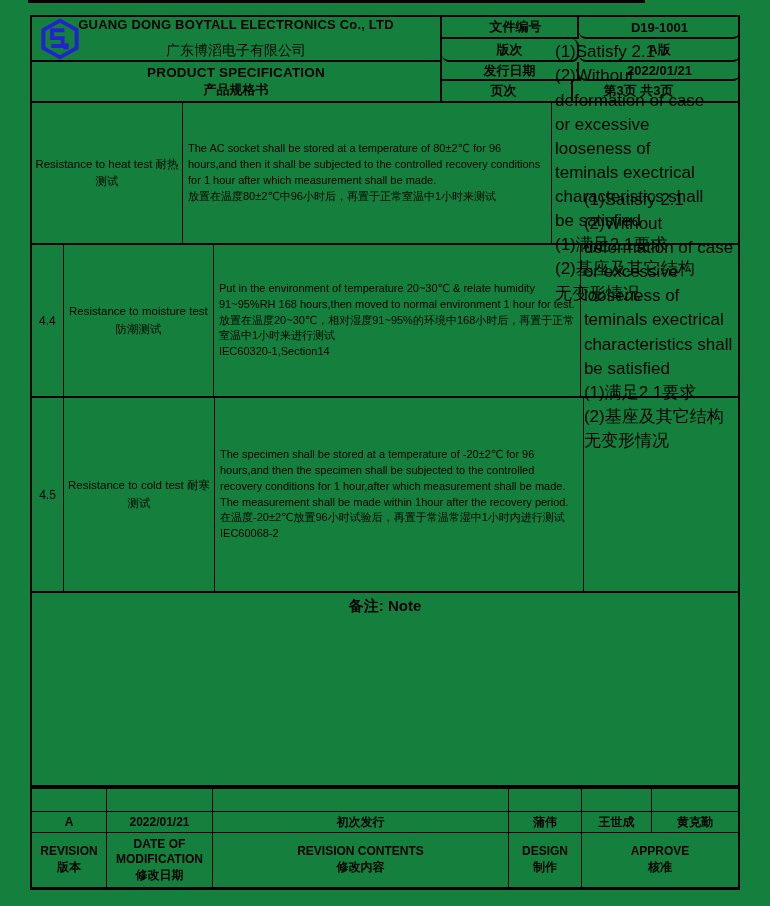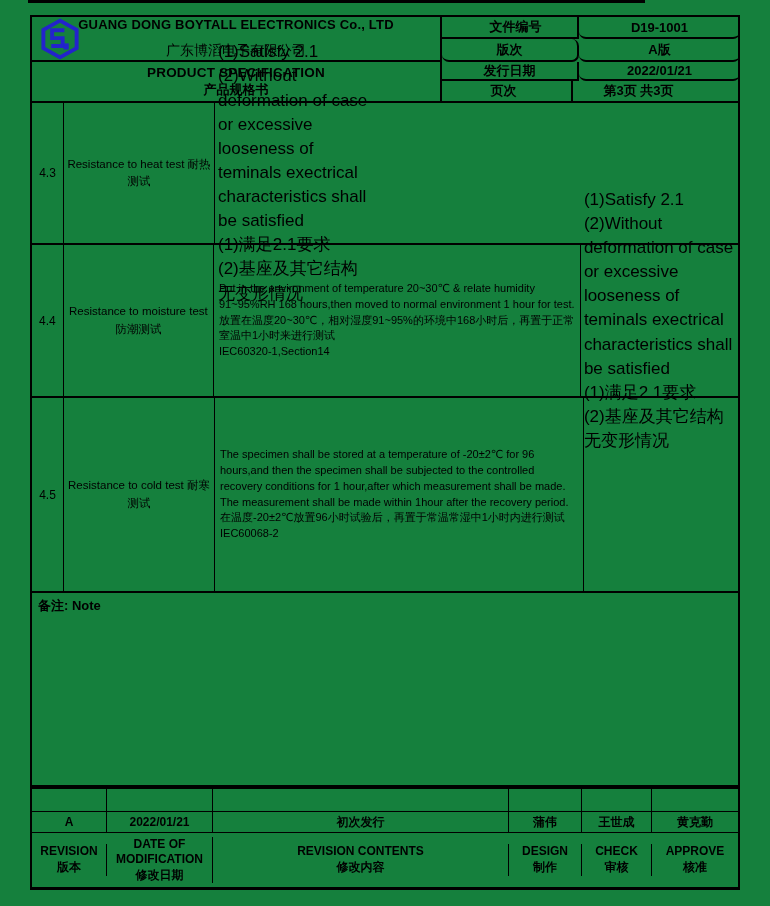--- a/index.html
+++ b/index.html
@@ -34,28 +34,28 @@
   .main-table { position:absolute; left:30px; top:103px; width:710px; height:684px; border:2px solid #000; border-top:none; display:flex; flex-direction:column; }
   .t-row { display:flex; width:100%; border-bottom:2px solid #000; }
   .row-43 { height:142px; }
   .row-44 { height:153px; }
   .row-45 { height:195px; }
   .row-note { height:190px; border-bottom:none; flex:1; }
   .col-no { width:32px; display:flex; align-items:center; justify-content:center; font-size:12px; border-right:1.8px solid #000; }
   .col-name { width:151px; display:flex; flex-direction:column; align-items:center; justify-content:center; text-align:center; font-size:11.5px; line-height:1.5; border-right:1.8px solid #000; padding:14px 3px; }
   .col-desc { width:369px; display:flex; flex-direction:column; justify-content:center; font-size:11px; line-height:1.45; border-right:1.8px solid #000; padding:2px 5px; white-space:pre-wrap; }
   .col-criteria { width:158px; display:flex; flex-direction:column; justify-content:center; font-size:17px; line-height:1.42; padding:2px 3px; white-space:pre-wrap; }
-  .note-cell { width:100%; padding:4px 6px; font-size:13px; font-weight:bold; }
+  .note-cell { width:100%; padding:4px 6px; font-size:15px; font-weight:bold;text-align:center; }
 
   
   .footer-table { position:absolute; left:30px; top:787px; width:710px; height:103px; border:2px solid #000; border-bottom:3px solid #000; display:flex; flex-direction:column; }
   .f-row { display:flex; width:100%; }
   .f-row-empty { height:23px; border-bottom:1.8px solid #000; }
   .f-row-data { height:21px; border-bottom:1.8px solid #000; font-weight:bold; font-size:12px; }
-  .f-row-head { flex:1; font-weight:bold; font-size:12px; line-height:1.3;align-items:center; }
+  .f-row-head { flex:1; font-weight:bold; font-size:12px; line-height:1.3; }
   .f-cell { display:flex; flex-direction:column; align-items:center; justify-content:center; text-align:center; border-right:1.8px solid #000; white-space:pre-wrap; }
   .f-cell:last-child { border-right:none; }
   .fc1 { width:75px; } .fc2 { width:106px; } .fc3 { width:296px; }
   .fc4 { width:73px; } .fc5 { width:70px; } .fc6 { flex:1; }
 </style>
 </head>
 <body>
 
 <div class="page">
 
@@ -83,23 +83,24 @@
     <div class="h-cell iv2 info-value">A版</div>
     <div class="h-cell il3 info-label">发行日期</div>
     <div class="h-cell iv3 info-value">2022/01/21</div>
     <div class="h-cell il4 info-label">页次</div>
     <div class="h-cell iv4 info-value">第3页  共3页</div>
   </div>
 
   <div class="main-table">
 
     <div class="t-row row-43">
-      <div class="col-no">4.3</div>
       <div class="col-name">Resistance to heat test
 耐热测试</div>
+      <div class="col-desc">The AC socket shall be stored at a temperature of 80±2℃ for 96 hours,and then it shall be subjected to the controlled recovery conditions for 1 hour after which measurement shall be made.
+放置在温度80±2℃中96小时后，再置于正常室温中1小时来测试</div>
       <div class="col-criteria">(1)Satisfy 2.1
 (2)Without deformation of case or excessive looseness of teminals exectrical characteristics shall be satisfied
 (1)满足2.1要求
 (2)基座及其它结构无变形情况</div>
     </div>
 
     <div class="t-row row-44">
       <div class="col-no">4.4</div>
       <div class="col-name">Resistance to moisture test
 防潮测试</div>
@@ -147,20 +148,18 @@
     <div class="f-row f-row-head">
       <div class="f-cell fc1">REVISION
 版本</div>
       <div class="f-cell fc2">DATE OF
 MODIFICATION
 修改日期</div>
       <div class="f-cell fc3">REVISION CONTENTS
 修改内容</div>
       <div class="f-cell fc4">DESIGN
 制作</div>
-      <div class="f-cell fc5">CHECK
-审核</div>
       <div class="f-cell fc6">APPROVE
 核准</div>
     </div>
   </div>
 
 </div>
 
 </body></html>

